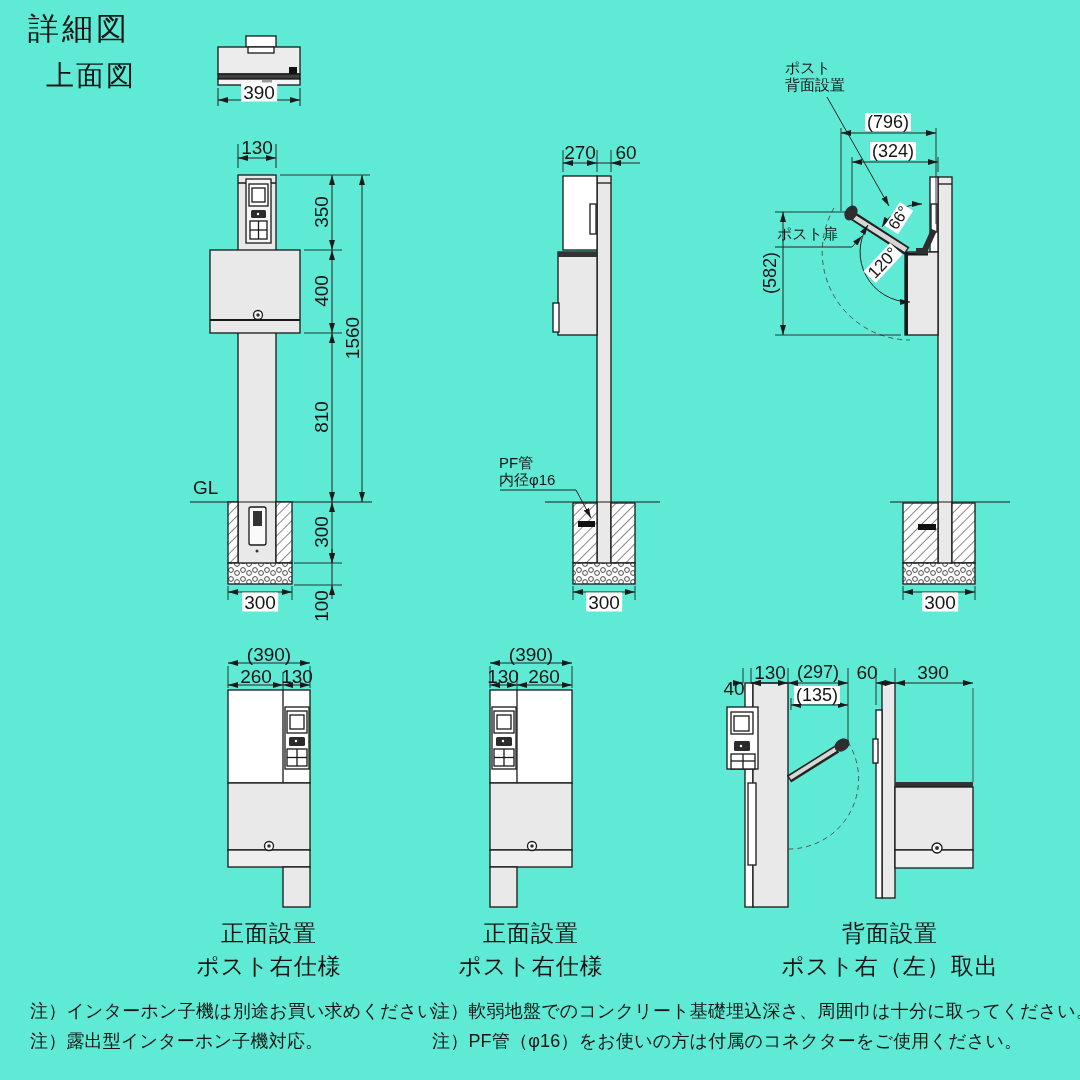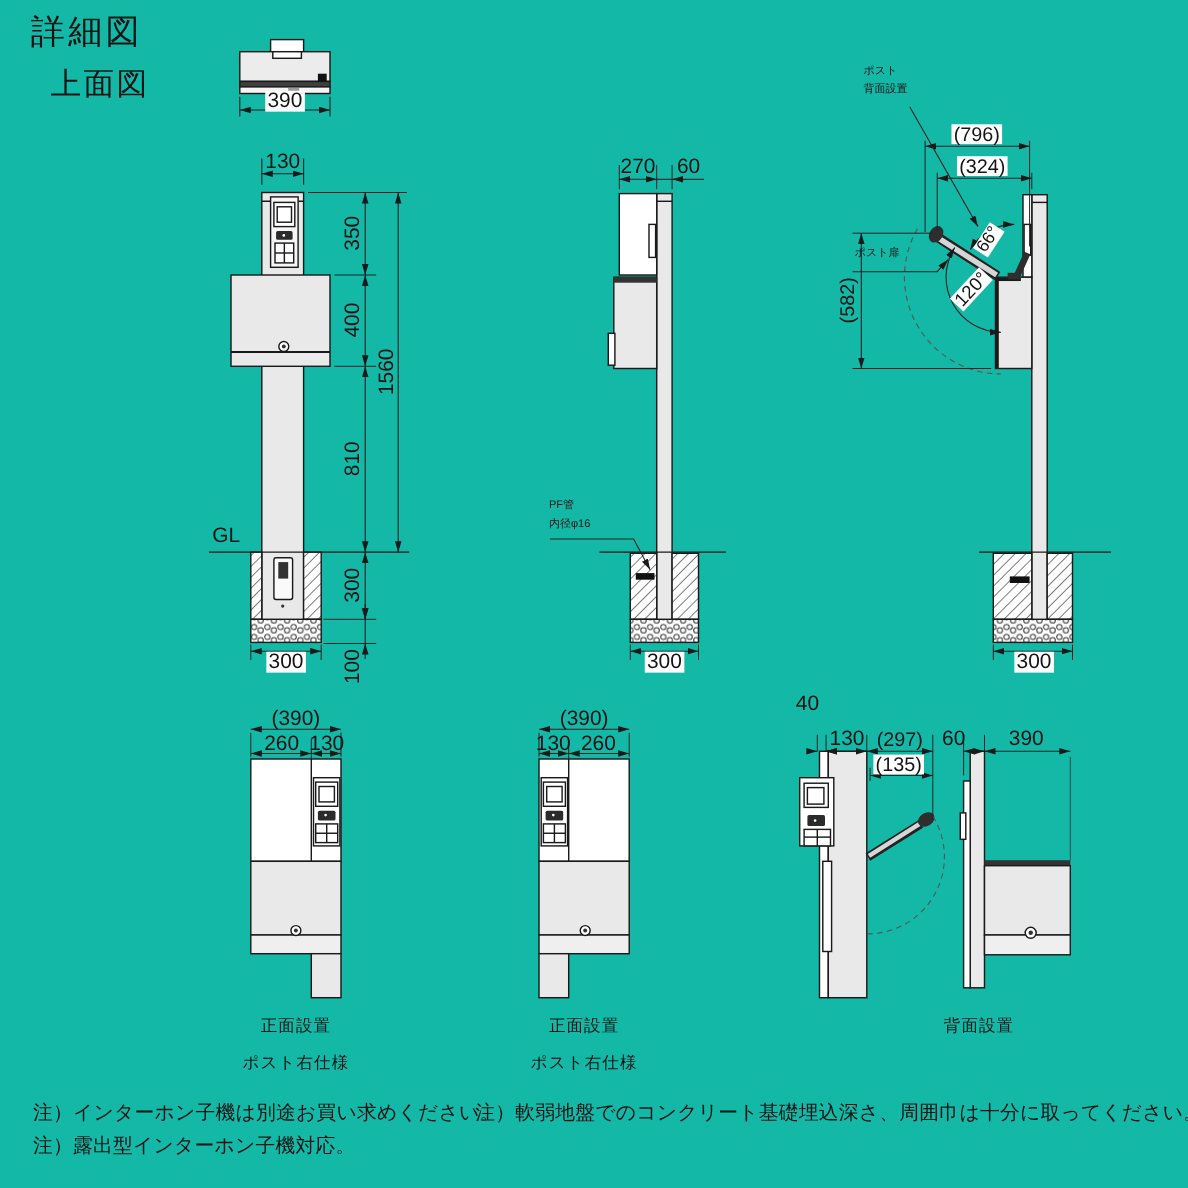--- a/index.html
+++ b/index.html
@@ -1,30 +1,30 @@
 <!DOCTYPE html>
 <html><head>
 <meta charset="utf-8">
 <style>
   html,body{margin:0;padding:0;background:#fff;}
-  .stage{position:relative;width:1080px;height:1080px;background:#14b8a6;overflow:hidden;
+  .stage{position:relative;width:1080px;height:1080px;background:#5eead4;overflow:hidden;
          font-family:"Liberation Sans","DejaVu Sans",sans-serif;color:#111;}
   .stage svg{position:absolute;left:0;top:0;z-index:1;}
   .lbl{position:absolute;z-index:3;font-size:19px;line-height:1;white-space:nowrap;
        transform:translate(-50%,-50%);color:#141414;}
   .bg{background:#fff;padding:0 2px;}
   .r90{transform:translate(-50%,-50%) rotate(-90deg);}
   .rot57{transform:translate(-50%,-50%) rotate(-57deg);font-size:16px;}
   .rot47{transform:translate(-50%,-50%) rotate(-47deg);font-size:17px;}
   .la{transform:none;}
   .t-title{font-size:31px;letter-spacing:3px;}
   .t-sub{font-size:28px;letter-spacing:2px;}
-  .s15{font-size:10px;}
+  .s15{font-size:15px;}
   .s18{font-size:18px;}
-  .cap{font-size:15px;letter-spacing:1px;text-align:center;}
+  .cap{font-size:23px;letter-spacing:1px;text-align:center;}
   .note{font-size:18px;letter-spacing:0.2px;}
 </style>
 </head>
 <body>
 
 <div class="stage">
 
 <svg width="1080" height="1080" viewBox="0 0 1080 1080">
   <defs>
     <marker id="ar" markerWidth="11" markerHeight="8" refX="10" refY="3" orient="auto-start-reverse" markerUnits="userSpaceOnUse">
@@ -342,25 +342,27 @@
 <span class="lbl" style="left:297px;top:676px">130</span>
 <span class="lbl cap" style="left:269px;top:933px">正面設置</span>
 <span class="lbl cap" style="left:269px;top:966px">ポスト右仕様</span>
 
 <span class="lbl" style="left:531px;top:654px">(390)</span>
 <span class="lbl" style="left:503px;top:676px">130</span>
 <span class="lbl" style="left:544px;top:676px">260</span>
 <span class="lbl cap" style="left:531px;top:933px">正面設置</span>
 <span class="lbl cap" style="left:531px;top:966px">ポスト右仕様</span>
 
-<span class="lbl" style="left:734px;top:640px">40</span>
+<span class="lbl" style="left:734px;top:688px">40</span>
 <span class="lbl" style="left:770px;top:672px">130</span>
 <span class="lbl s18" style="left:818px;top:672px">(297)</span>
 <span class="lbl s18 bg" style="left:817px;top:695px">(135)</span>
 <span class="lbl" style="left:867px;top:672px">60</span>
 <span class="lbl" style="left:933px;top:672px">390</span>
 <span class="lbl cap" style="left:890px;top:933px">背面設置</span>
+<span class="lbl cap" style="left:890px;top:966px">ポスト右（左）取出</span>
 
 <span class="lbl la note" style="left:30px;top:1032px">注）露出型インターホン子機対応。</span>
 <span class="lbl la note" style="left:30px;top:1002px">注）インターホン子機は別途お買い求めください。</span>
 <span class="lbl la note" style="left:432px;top:1002px">注）軟弱地盤でのコンクリート基礎埋込深さ、周囲巾は十分に取ってください。</span>
+<span class="lbl la note" style="left:432px;top:1032px">注）PF管（φ16）をお使いの方は付属のコネクターをご使用ください。</span>
 
 </div>
 
 </body></html>

